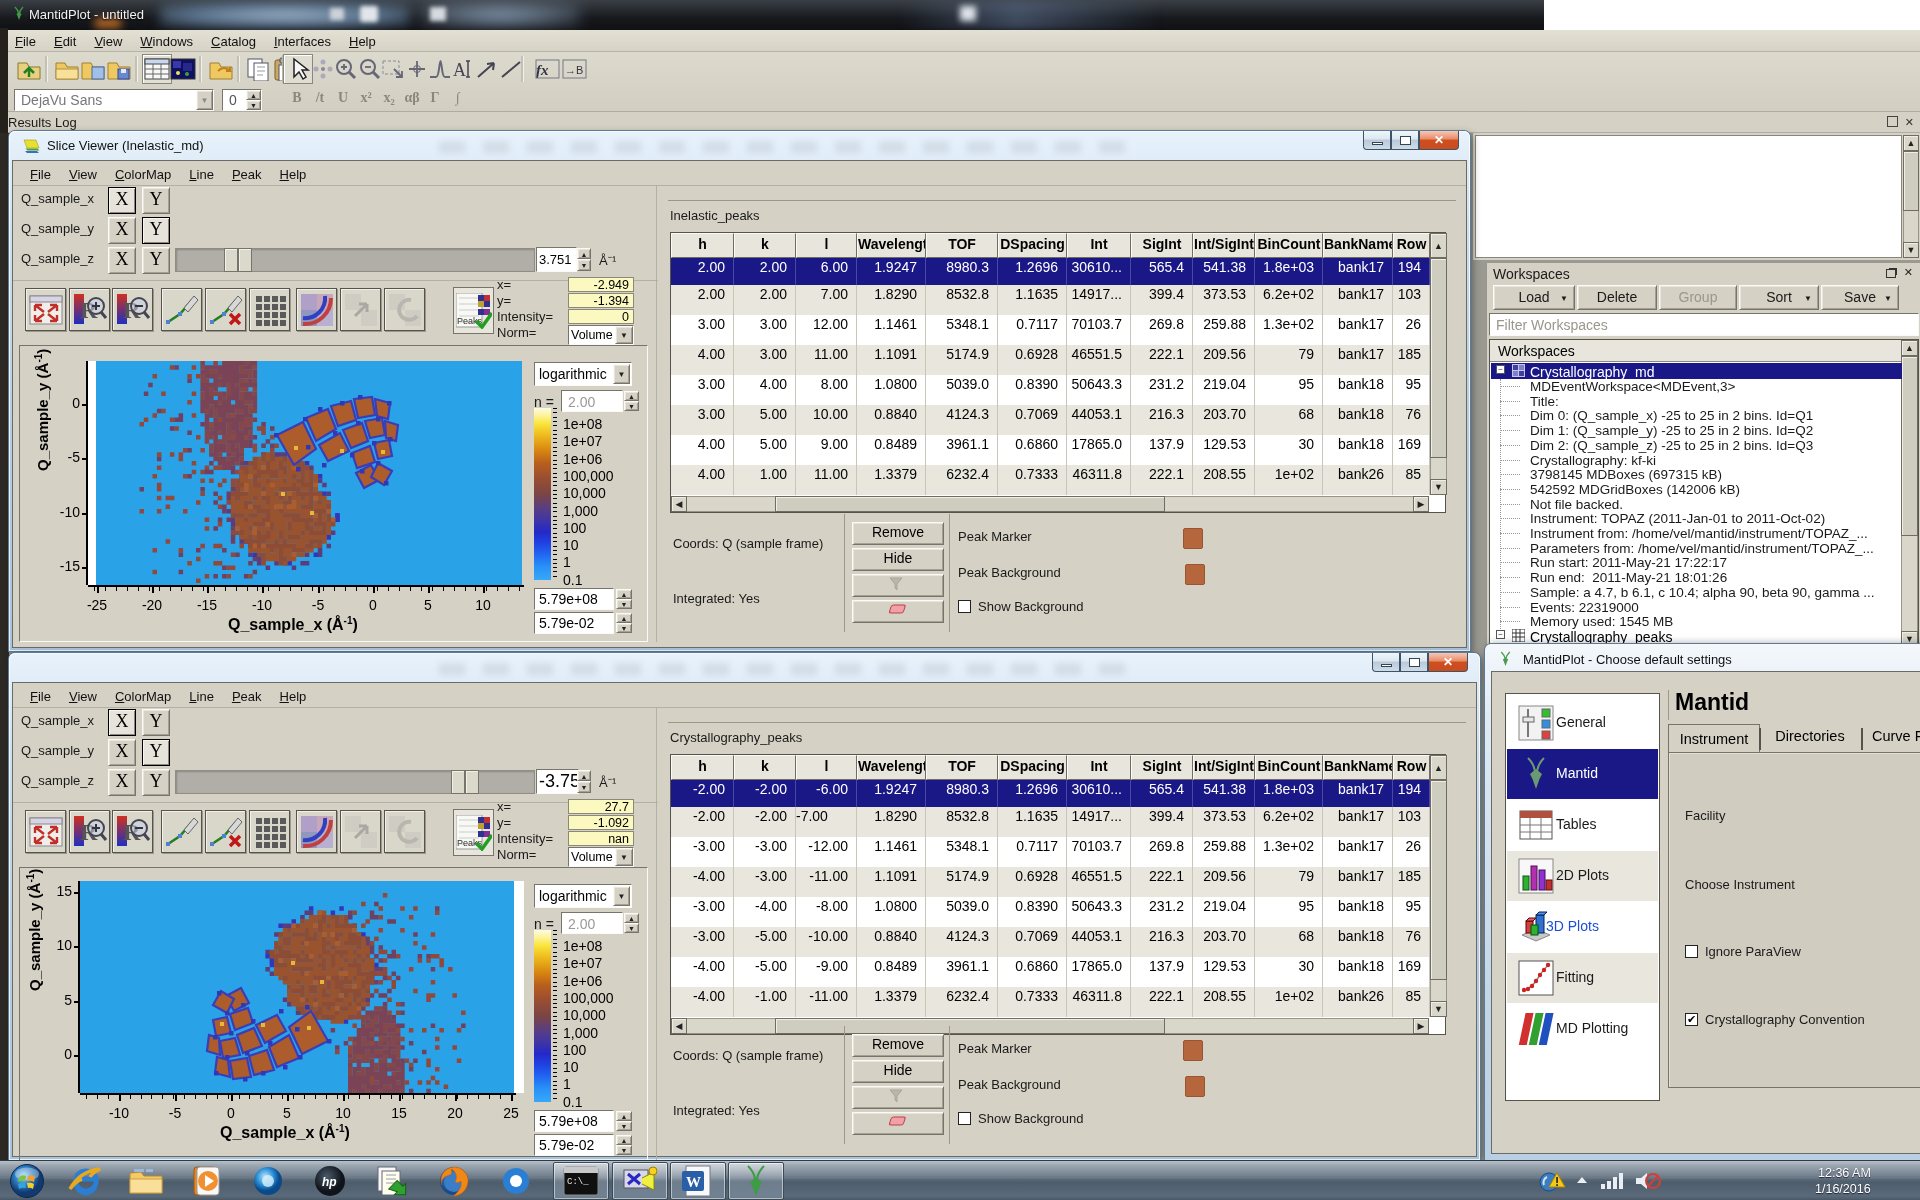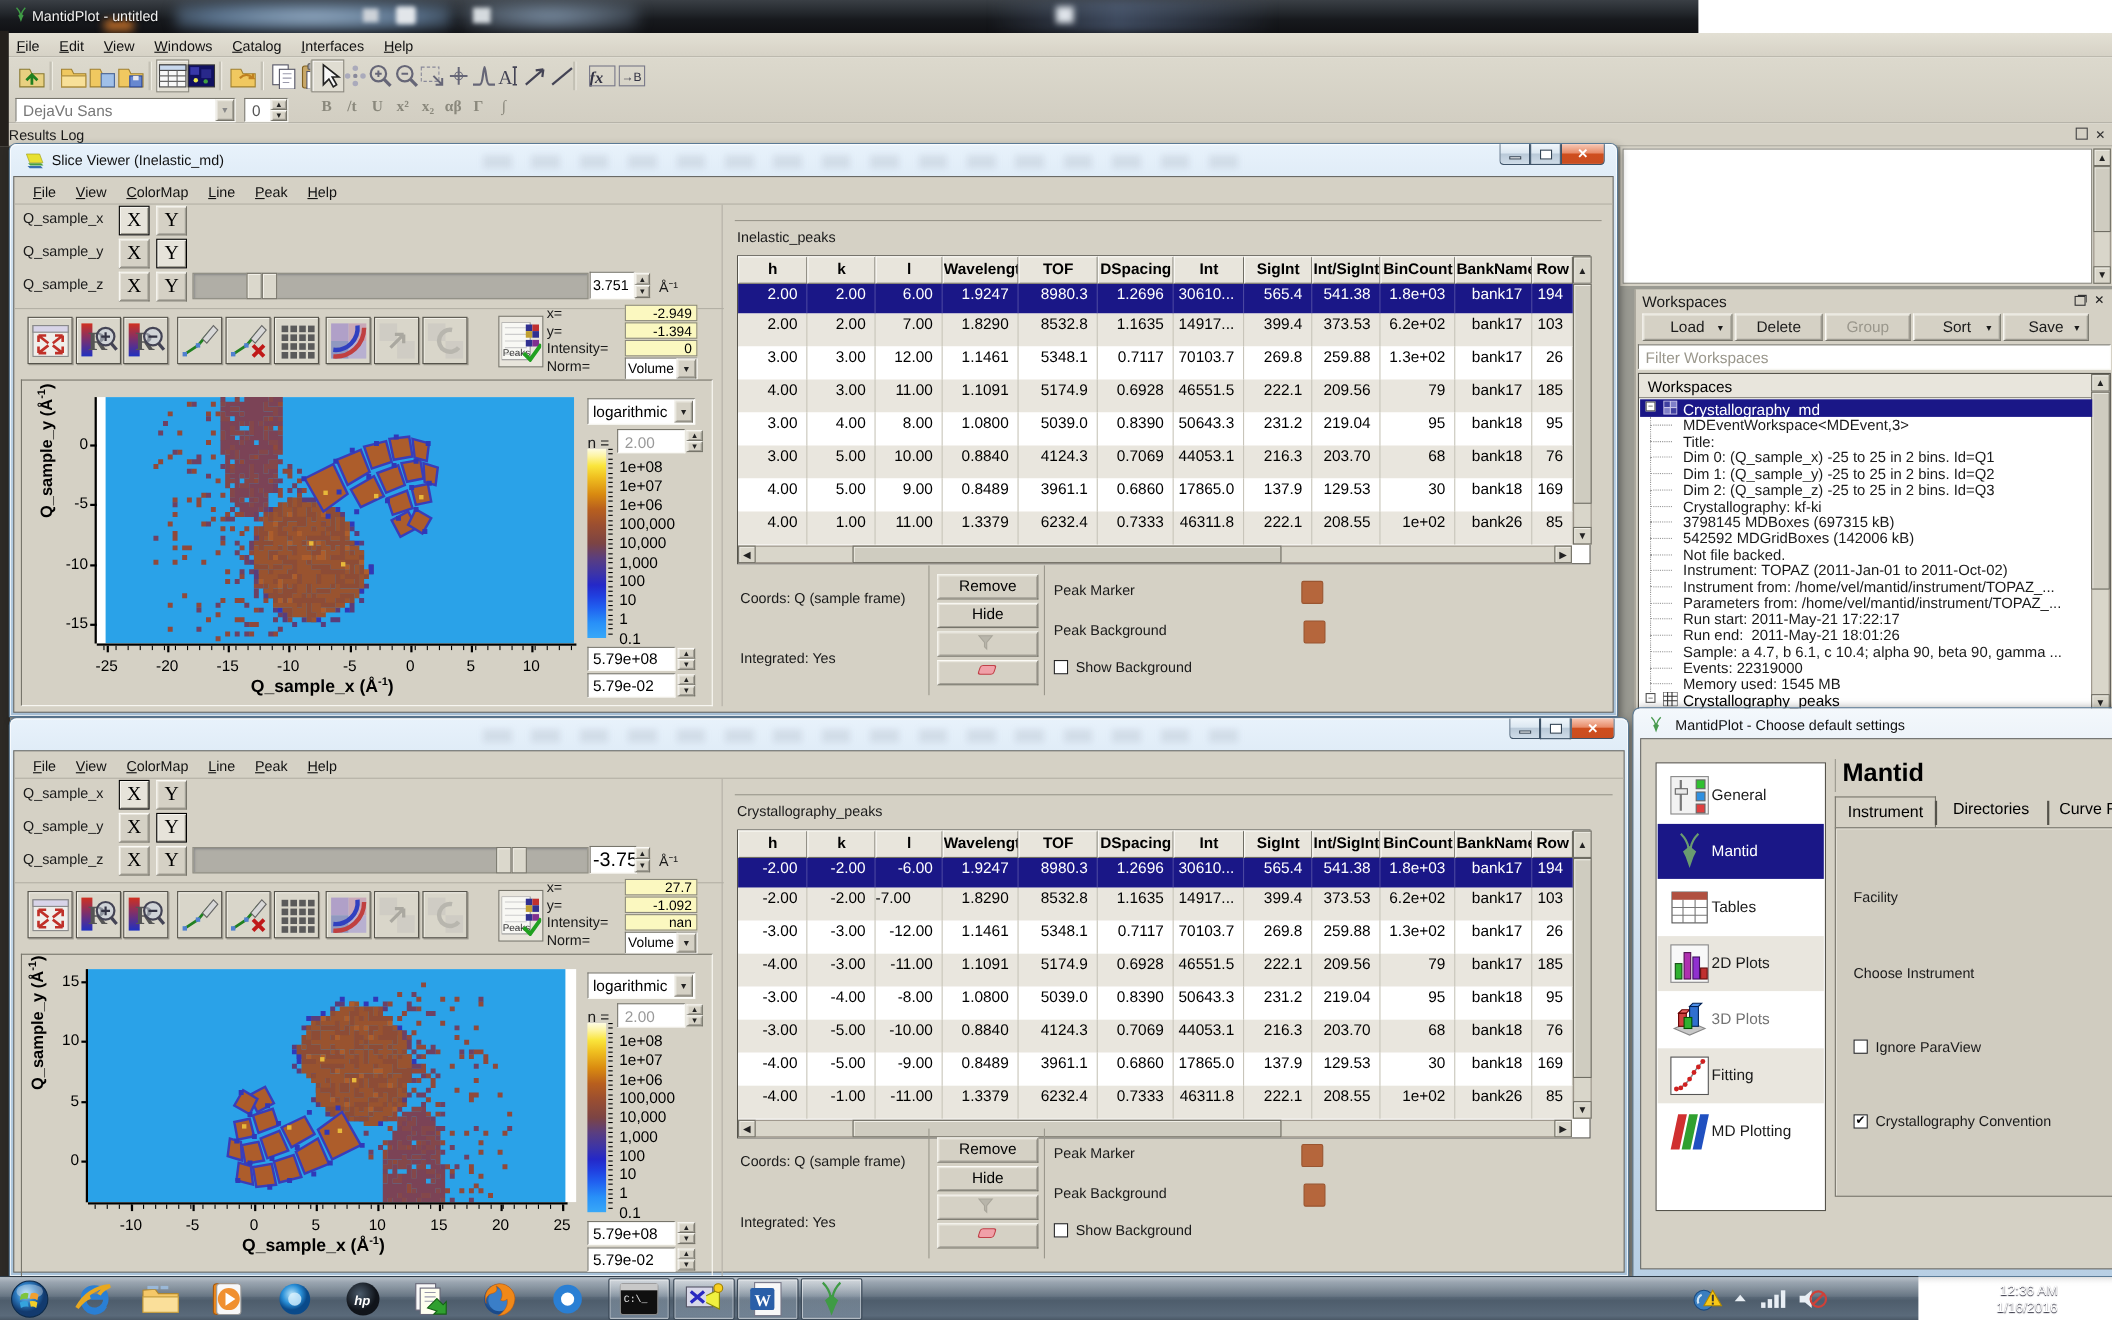--- a/index.html
+++ b/index.html
@@ -1328,21 +1328,21 @@
           <div class="abs" style="left:50px;top:173px;font-size:14px;color:#1a1a1a;">2D Plots</div>
           <div class="abs" style="left:1px;top:208px;width:151px;height:50px;"></div>
           <svg class="abs" style="left:12px;top:215px;" width="36" height="36" viewBox="0 0 36 36">
             <polygon points="4,26 18,20 32,26 18,32" fill="#c8c8c8" stroke="#888"></polygon>
             <rect x="8" y="12" width="7" height="12" fill="#d04040" stroke="#600"></rect>
             <polygon points="8,12 11,9 18,9 15,12" fill="#e86060" stroke="#600"></polygon>
             <rect x="18" y="6" width="8" height="18" fill="#3070d0" stroke="#025"></rect>
             <polygon points="18,6 21,3 29,3 26,6" fill="#5090e8" stroke="#025"></polygon>
             <rect x="13" y="16" width="7" height="10" fill="#30b030" stroke="#050"></rect>
           </svg>
-          <div class="abs" style="left:50px;top:224px;font-size:14px;color:#737373;">3D Plots</div>
+          <div class="abs" style="left:40px;top:224px;font-size:14px;color:#1d4ed8;">3D Plots</div>
           <div class="abs" style="left:1px;top:259px;width:151px;height:50px;background:#e9e6de;"></div>
           <svg class="abs" style="left:12px;top:266px;" width="36" height="36" viewBox="0 0 36 36">
             <rect x="1" y="1" width="34" height="34" fill="#fff" stroke="#555"></rect>
             <path d="M5 31 Q14 28 20 18 T32 4" stroke="#888" stroke-width="1.5" fill="none"></path>
             <circle cx="6" cy="30" r="2.2" fill="#d02020"></circle>
             <circle cx="10" cy="29" r="2.2" fill="#d02020"></circle>
             <circle cx="14" cy="26" r="2.2" fill="#d02020"></circle>
             <circle cx="18" cy="21" r="2.2" fill="#d02020"></circle>
             <circle cx="22" cy="15" r="2.2" fill="#d02020"></circle>
             <circle cx="26" cy="10" r="2.2" fill="#d02020"></circle>
@@ -1368,21 +1368,21 @@
         <div class="abs" style="left:267px;top:56px;width:2px;height:22px;background:#55534b;"></div>
         <div class="abs" style="left:176px;top:80px;width:268px;height:336px;border:1px solid #77756b;background:#d0ccc0;box-shadow:inset 1px 1px 0 #e2dfd5;"></div>
         <div class="lbl" style="position:absolute;left:193px;top:136px;">Facility</div>
         <div class="lbl" style="position:absolute;left:193px;top:205px;">Choose Instrument</div>
         <div class="abs cb" style="left:193px;top:273px;"></div>
         <div class="lbl" style="position:absolute;left:213px;top:272px;">Ignore ParaView</div>
         <div class="abs cb" style="left:193px;top:341px;text-align:center;font-size:11px;line-height:11px;">✔</div>
         <div class="lbl" style="position:absolute;left:213px;top:340px;">Crystallography Convention</div>
       </div>
     </div>
-    <div class="abs" style="left:0;top:1160px;width:1744px;height:40px;background:linear-gradient(180deg,#9aa7b4 0%,#7e8c9a 12%,#5c6b7a 45%,#4e5d6c 55%,#5a6a7a 90%,#4a5866 100%);border-top:1px solid #2e3a46;text-decoration:underline;">
+    <div class="abs" style="left:0;top:1160px;width:1920px;height:40px;background:linear-gradient(180deg,#9aa7b4 0%,#7e8c9a 12%,#5c6b7a 45%,#4e5d6c 55%,#5a6a7a 90%,#4a5866 100%);border-top:1px solid #2e3a46;text-decoration:underline;">
       <div class="abs" style="left:0;top:0;width:1920px;height:18px;background:linear-gradient(180deg,rgba(255,255,255,.28),rgba(255,255,255,.06));"></div>
       <svg class="abs" style="left:8px;top:2px;" width="38" height="36" viewBox="0 0 38 36">
         <defs>
           <radialGradient id="orb" cx="40%" cy="35%">
             <stop offset="0" stop-color="#9fd4f2"></stop>
             <stop offset="55%" stop-color="#2c7bc0"></stop>
             <stop offset="100%" stop-color="#123a6e"></stop>
           </radialGradient>
         </defs>
         <circle cx="19" cy="18" r="16.5" fill="url(#orb)" stroke="#0c2a4a"></circle>

